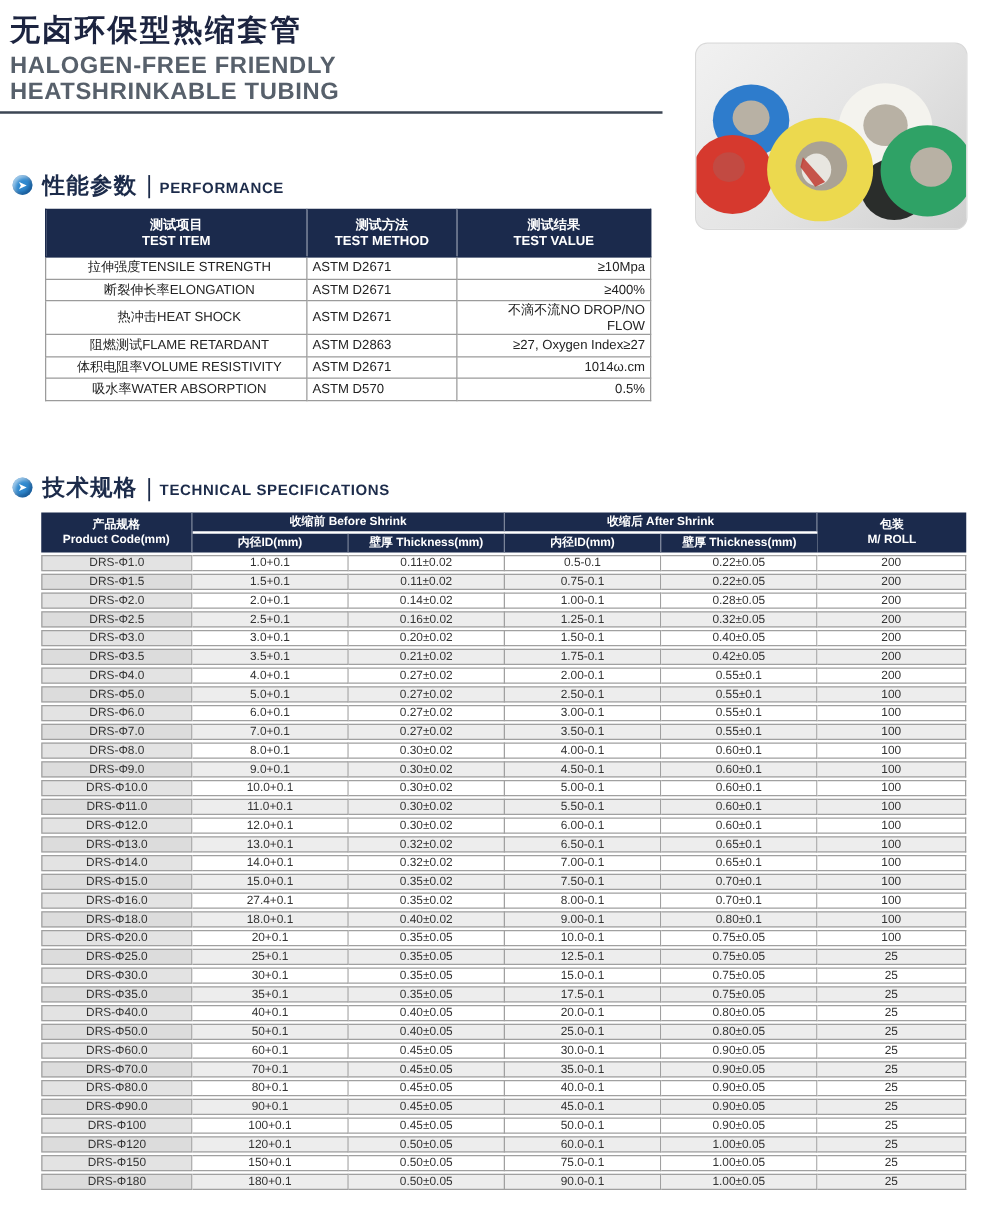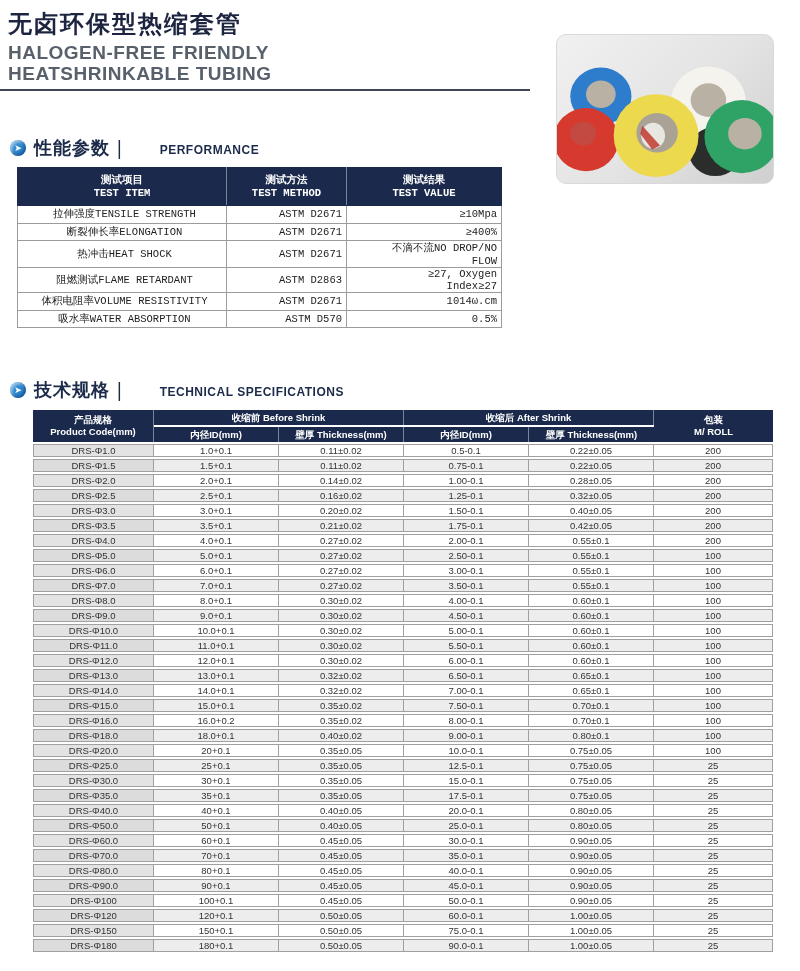--- a/index.html
+++ b/index.html
@@ -28,36 +28,36 @@
   .section-head { position:absolute; left:10px; display:flex; align-items:center; }
   .sec1 { top:136px; } .sec2 { top:378px; }
   .bullet {
     width:16px; height:16px; border-radius:50%; background:#2f89cf;
     color:#fff; font-size:9px; line-height:16px; text-align:center;
     box-shadow:inset -2px -2px 3px rgba(0,40,90,.45), inset 2px 2px 3px rgba(255,255,255,.55);
     margin-right:8px; flex:0 0 auto;
   }
   .sec-cn { font-size:18px; font-weight:bold; color:#1c2b4a; letter-spacing:1px;font-family:Liberation Mono, monospace; }
   .sec-bar { font-size:18px; font-weight:300; color:#1c2b4a; margin:0 6px 0 7px; transform:scaleY(1.1); }
-  .sec-en { font-size:12px; font-weight:bold; color:#1c2b4a; letter-spacing:0.5px; margin-top:4px;margin-left:32px; }
+  .sec-en { font-size:12px; font-weight:bold; color:#1c2b4a; letter-spacing:0.5px; margin-top:4px; }
 
   table { border-collapse:collapse; table-layout:fixed; }
-  .perf-table { position:absolute; left:17px; top:167px; width:484px;font-family:Liberation Mono, monospace; }
+  .perf-table { position:absolute; left:36px; top:167px; width:484px; }
   .perf-table th {
     background:#1b2a4c; color:#fff; font-size:10.5px; font-weight:bold;
     height:38px; line-height:13px; text-align:center; border:1px solid #1b2a4c;
     border-right:1px solid #7b8499;
   }
   .perf-table th:last-child { border-right:1px solid #1b2a4c; }
   .perf-table td {
     border:1px solid #9b9b9b; font-size:10.5px; height:17.5px; padding:0 4px;
     background:#fff; color:#222;
   }
   .perf-table td.pcol0 { text-align:center; padding-left:9px; }
-  .perf-table td.pcol1 { text-align:right; }
+  .perf-table td.pcol1 { text-align:left; }
   .perf-table td.pcol2 { text-align:right; padding-left:32px; }
 
   .spec-table {
     position:absolute; left:33px; top:408px; width:740px;
     border-collapse:separate; border-spacing:0 2px;
   }
   .spec-table th {
     background:#1b2a4c; color:#fff; font-size:9.5px; font-weight:bold;
     height:15px; line-height:12px; text-align:center;
     border-right:1px solid #7b8499;
@@ -345,21 +345,21 @@
       <tr class="alt">
         <td>DRS-Φ15.0</td>
         <td>15.0+0.1</td>
         <td>0.35±0.02</td>
         <td>7.50-0.1</td>
         <td>0.70±0.1</td>
         <td>100</td>
       </tr>
       <tr>
         <td>DRS-Φ16.0</td>
-        <td>16.0+0.2</td>
+        <td>27.4+0.1</td>
         <td>0.35±0.02</td>
         <td>8.00-0.1</td>
         <td>0.70±0.1</td>
         <td>100</td>
       </tr>
       <tr class="alt">
         <td>DRS-Φ18.0</td>
         <td>18.0+0.1</td>
         <td>0.40±0.02</td>
         <td>9.00-0.1</td>

